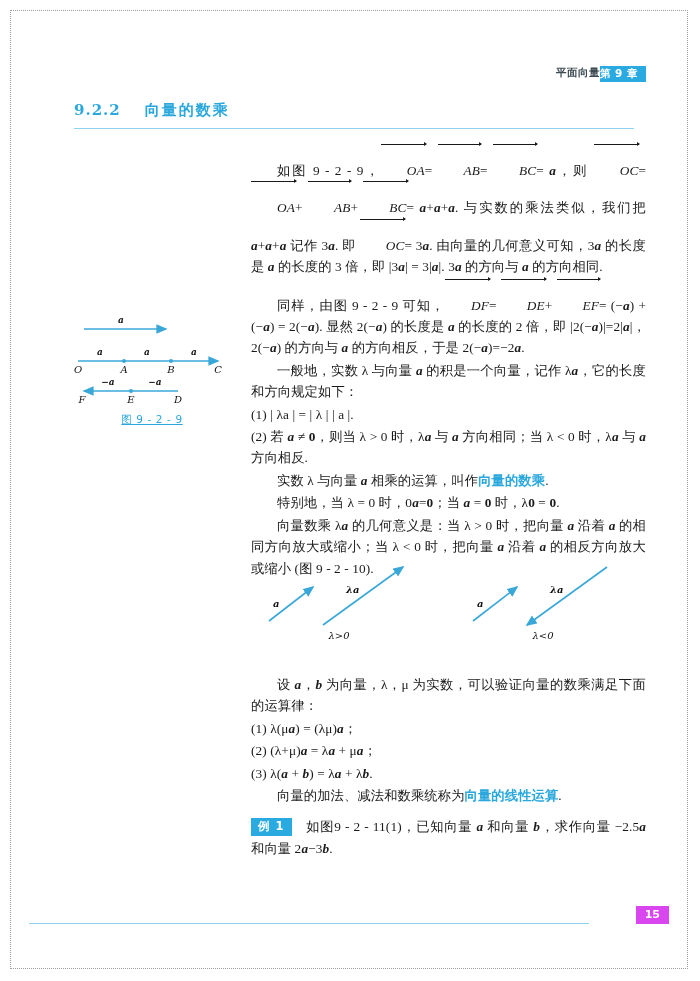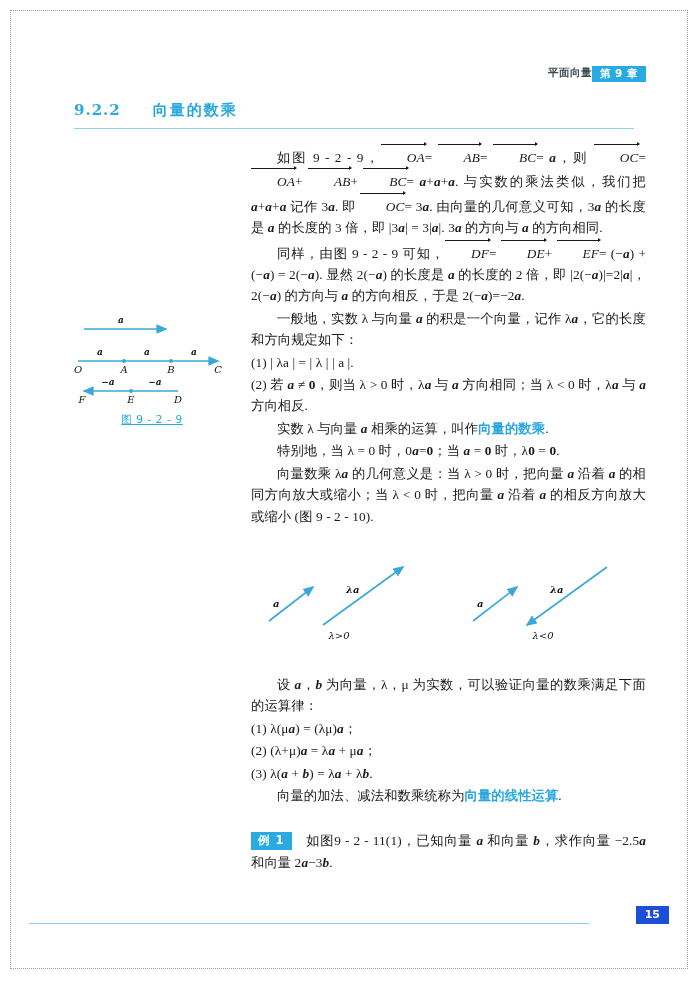--- a/index.html
+++ b/index.html
@@ -49,33 +49,33 @@
     font-weight: bold;
     color: #3d4a52;
     letter-spacing: 0.5px;
   }
   .runhead-badge {
     background: #29abe2;
     color: #ffffff;
     font-family: "DejaVu Sans", "Liberation Sans", sans-serif;
     font-size: 10.5px;
     font-weight: bold;
-    padding: 2px 8px 3px 8px;
+    padding: 2px 8px 3px 0;
     letter-spacing: 0.5px;
     line-height: 1;
   }
 
   
   .sec-head {
     position: absolute;
     left: 18px;
     top: 45px;
     display: flex;
     align-items: baseline;
-    gap: 32px;
+    gap: 24px;
     color: #2aa8dd;
   }
   .sec-num {
     font-family: "DejaVu Serif", "Liberation Serif", serif;
     font-size: 15px;
     font-weight: bold;
     letter-spacing: 1px;
   }
   .sec-title {
     font-family: "DejaVu Sans", "Liberation Sans", sans-serif;
@@ -123,21 +123,21 @@
     margin-right: 6px;
     vertical-align: 1px;
   }
   .hl { color: #2aa8dd; font-weight: bold; }
   i.v { font-style: italic; font-weight: bold; }
   i.it { font-style: italic; }
   .vec {
     display: inline-block;
     position: relative;
     font-style: italic;
-    padding-top: 3px;
+    padding-top: 16px;
   }
   .vec::after {
     content: "";
     position: absolute;
     left: 0; right: -1px; top: 0px;
     height: 1px;
     background: #1a1a1a;
   }
   .vec .ah {
     position: absolute;
@@ -197,21 +197,21 @@
     left: 18px;
     bottom: 44px;
     width: 560px;
     height: 1.5px;
     background: #8ed2ef;
   }
   .folio {
     position: absolute;
     right: 18px;
     bottom: 44px;
-    background: #1d4ed8;
+    background: #d946ef;
     color: #fff;
     font-family: "DejaVu Sans", "Liberation Sans", sans-serif;
     font-size: 11px;
     font-weight: bold;
     padding: 2px 9px 3px 9px;
     line-height: 1.2;
   }
 
   svg text {
     font-family: "DejaVu Serif", "Liberation Serif", serif;
@@ -351,21 +351,21 @@
       </p>
       <p class="body">
         (2) (λ+μ)<i class="v">a</i> = λ<i class="v">a</i> + μ<i class="v">a</i>；
       </p>
       <p class="body">
         (3) λ(<i class="v">a</i> + <i class="v">b</i>) = λ<i class="v">a</i> + λ<i class="v">b</i>.
       </p>
       <p class="body indent">
         向量的加法、减法和数乘统称为<span class="hl">向量的线性运算</span>.
       </p>
-      <p class="body" style="margin-top:24px;">
+      <p class="body" style="margin-top:10px;">
         <span class="ex-badge">例 1</span>如图9 - 2 - 11(1)，已知向量 <i class="v">a</i> 和向量 <i class="v">b</i>，求作向量 −2.5<i class="v">a</i> 和向量 2<i class="v">a</i>−3<i class="v">b</i>.
       </p>
     </div>
 
   </div>
 
   <div class="foot-rule"></div>
   <div class="folio">15</div>
 </div>
 

